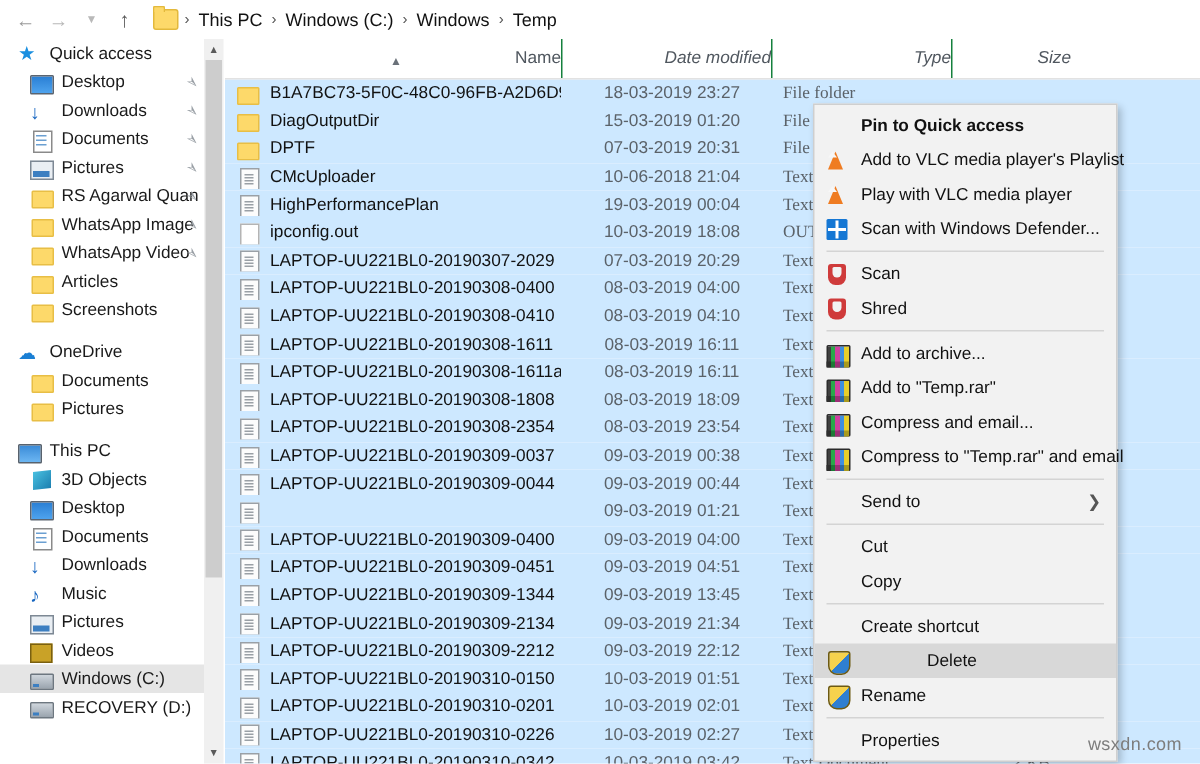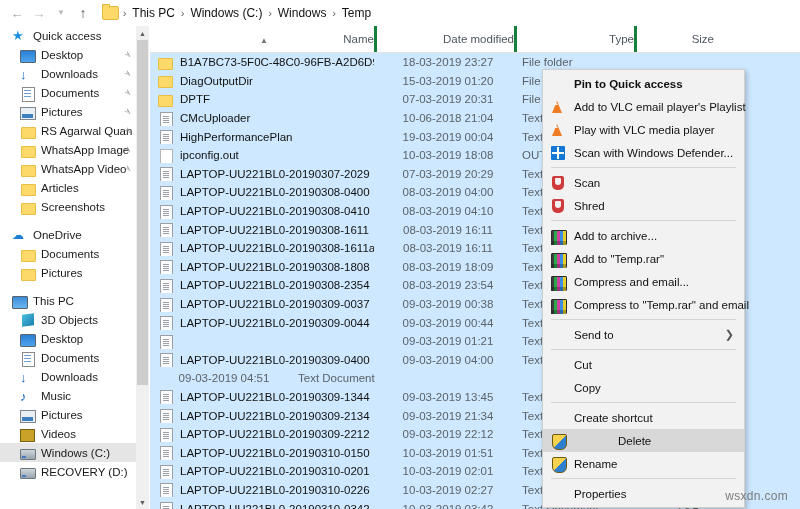--- a/index.html
+++ b/index.html
@@ -234,21 +234,21 @@
   }
   .colhdr {
     font-size: 11.5px;
     color: #50575f;
     padding-left: 8px;
     height: 26px;
     line-height: 26px;
     box-sizing: border-box;
     position: relative;
   }
-  .colhdr + .colhdr { border-left: 3px solid #15803d; }
+  .colhdr + .colhdr { border-left: 1px solid #15803d; font-style: italic; }
   .col-name { width: 224px; }
   .col-date { width: 140px; }
   .col-type { width: 120px; }
   .col-size { width: 80px; }
   #sortcaret {
     position: absolute;
     left: 110px; top: 2px;
     font-size: 8px;
     color: #6a7179;
   }
@@ -264,21 +264,21 @@
   .cell-name {
     width: 224px;
     display: flex;
     align-items: center;
     padding-left: 8px;
     box-sizing: border-box;
     color: #121212;
     overflow: hidden;
   }
   .cell-date { width: 140px; color: #5b6269; padding-left: 8px; box-sizing: border-box; text-align: center; }
-  .cell-type { width: 120px; color: #5b6269; padding-left: 8px; box-sizing: border-box; }
+  .cell-type { width: 120px; color: #5b6269; padding-left: 8px; box-sizing: border-box; font-family: Liberation Serif, serif; }
   .cell-size { width: 80px; color: #5b6269; text-align: right; padding-right: 14px; box-sizing: border-box; }
 
   .f-ico { width: 16px; flex: 0 0 16px; height: 15px; margin-right: 6px; position: relative; }
   .f-folder {
     width: 13px; height: 10px;
     background: #fdd96a;
     border: 1px solid #e8be45;
     border-radius: 1px;
     margin-top: 3px;
   }
@@ -786,20 +786,26 @@
           <span class="f-ico">
             <div class="f-txt"></div>
           </span>
           <span>LAPTOP-UU221BL0-20190309-0400</span>
         </div>
         <div class="cell-date">09-03-2019 04:00</div>
         <div class="cell-type">Text Document</div>
         <div class="cell-size"></div>
       </div>
       <div class="row sel">
+        <div class="cell-name">
+          <span class="f-ico">
+            <div class="f-txt"></div>
+          </span>
+          <span>LAPTOP-UU221BL0-20190309-0451</span>
+        </div>
         <div class="cell-date">09-03-2019 04:51</div>
         <div class="cell-type">Text Document</div>
         <div class="cell-size"></div>
       </div>
       <div class="row sel">
         <div class="cell-name">
           <span class="f-ico">
             <div class="f-txt"></div>
           </span>
           <span>LAPTOP-UU221BL0-20190309-1344</span>
@@ -879,21 +885,21 @@
 
 <div id="ctxmenu">
     <div class="mi bold">
       <span class="mi-ico"></span>
       <span class="mi-label">Pin to Quick access</span>
     </div>
     <div class="mi">
       <span class="mi-ico">
         <div class="vlc-cone"></div>
       </span>
-      <span class="mi-label">Add to VLC email player's Playlist</span>
+      <span class="mi-label">Add to VLC media player's Playlist</span>
     </div>
     <div class="mi">
       <span class="mi-ico">
         <div class="vlc-cone"></div>
       </span>
       <span class="mi-label">Play with VLC media player</span>
     </div>
     <div class="mi">
       <span class="mi-ico">
         <div class="defender"></div>

